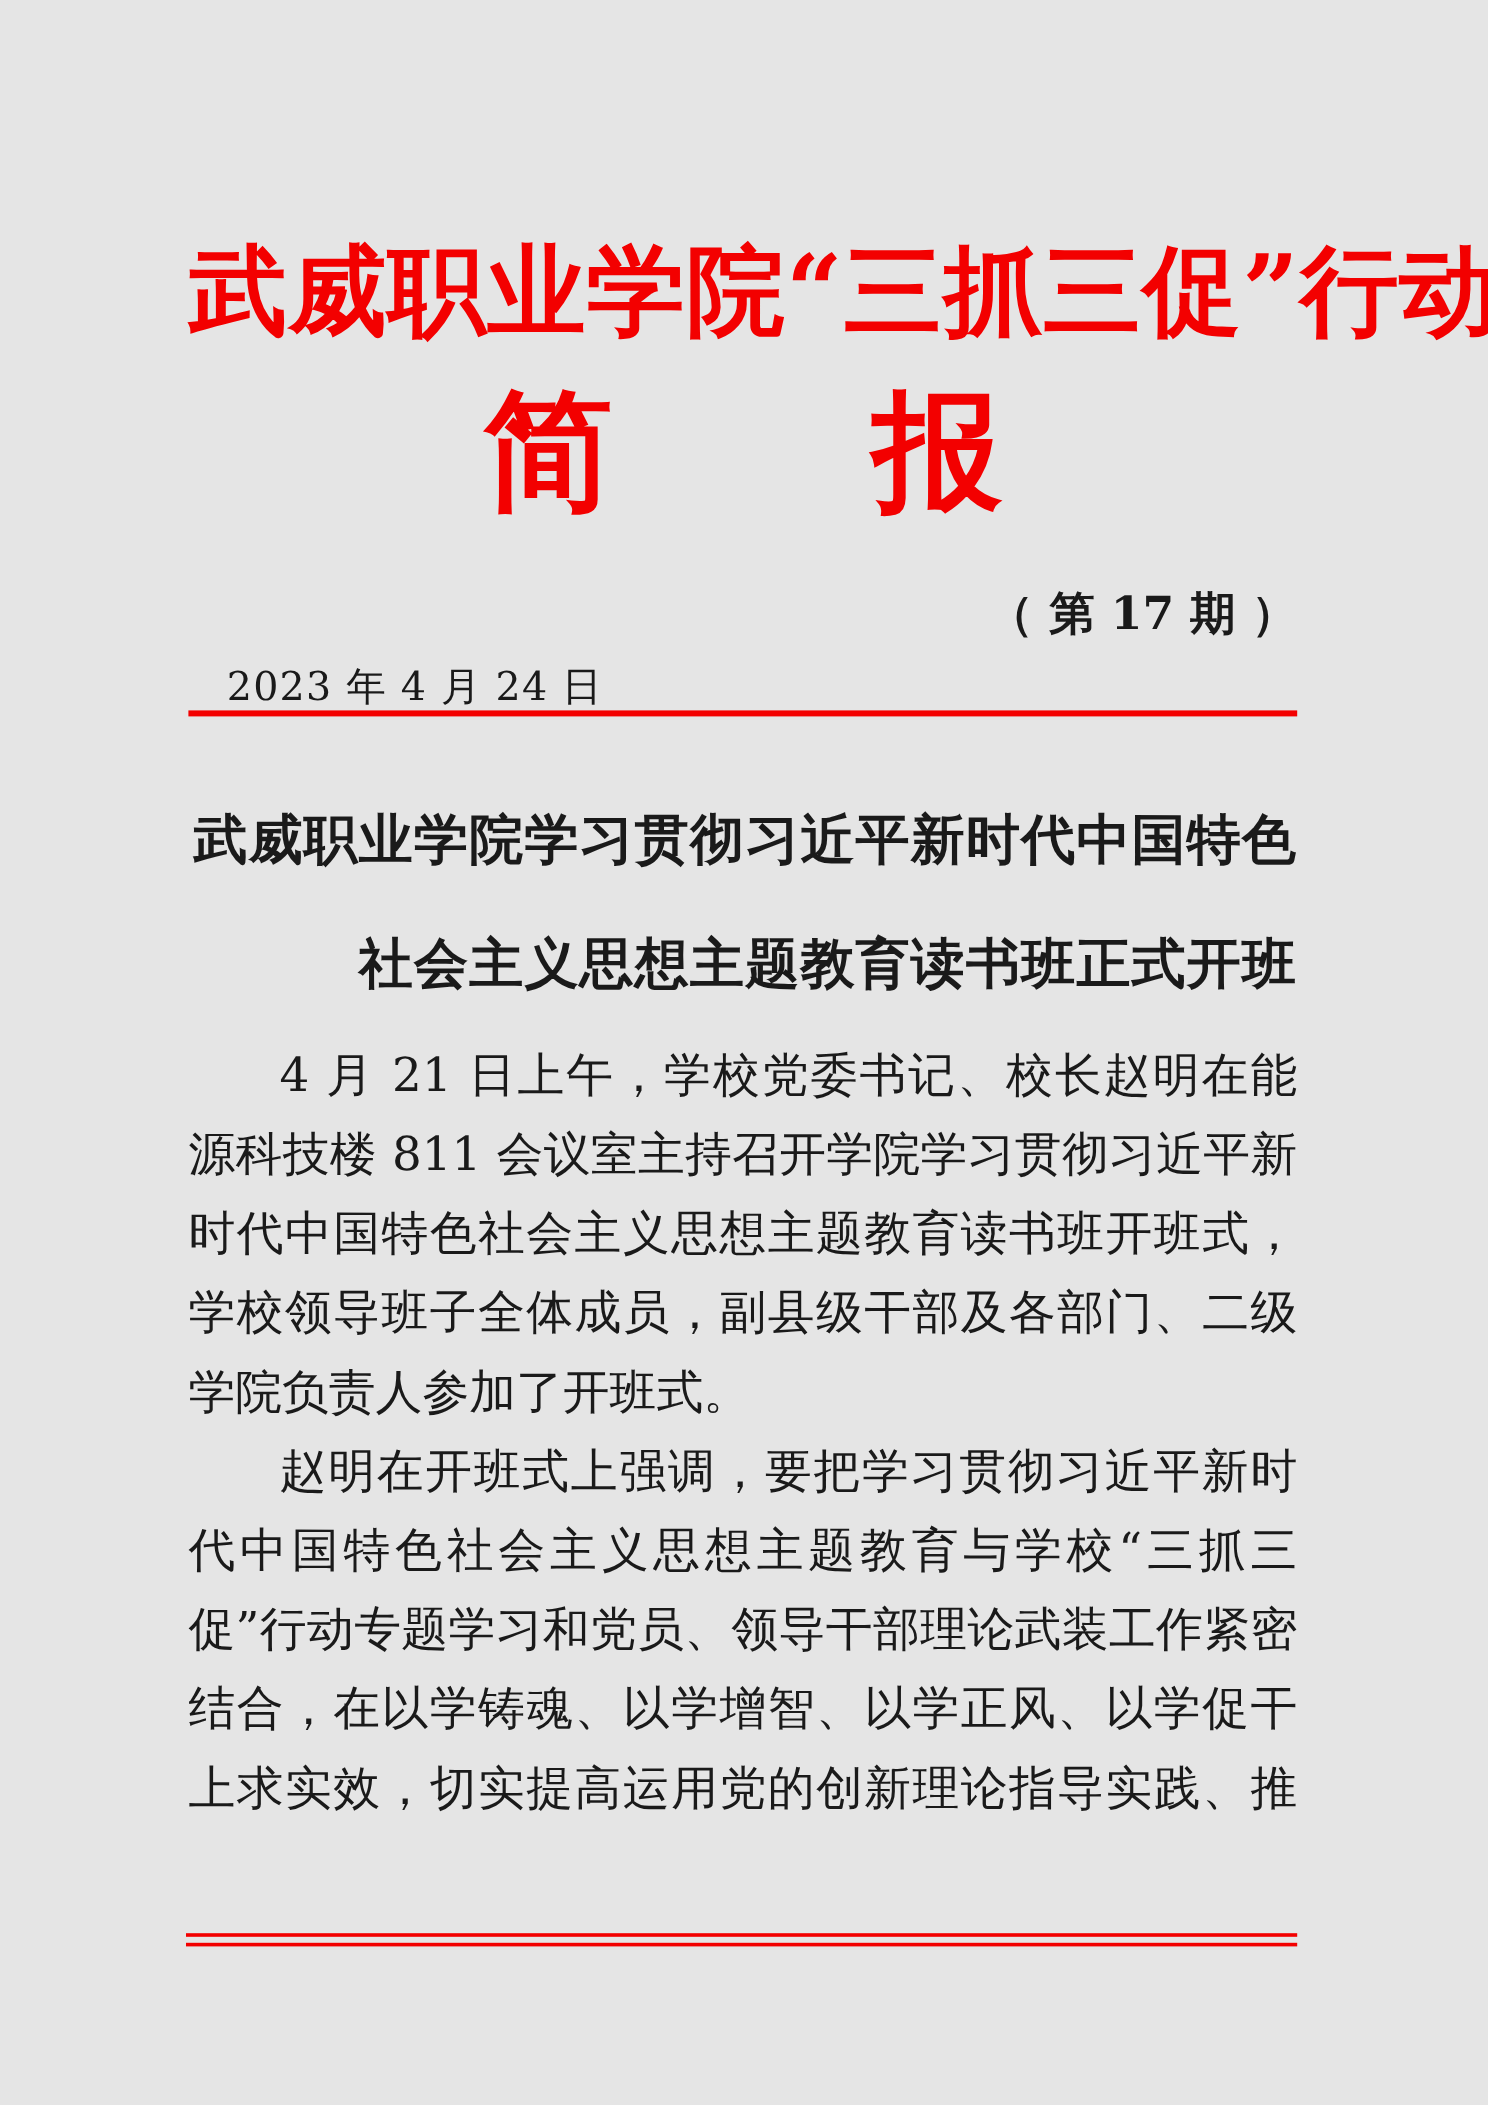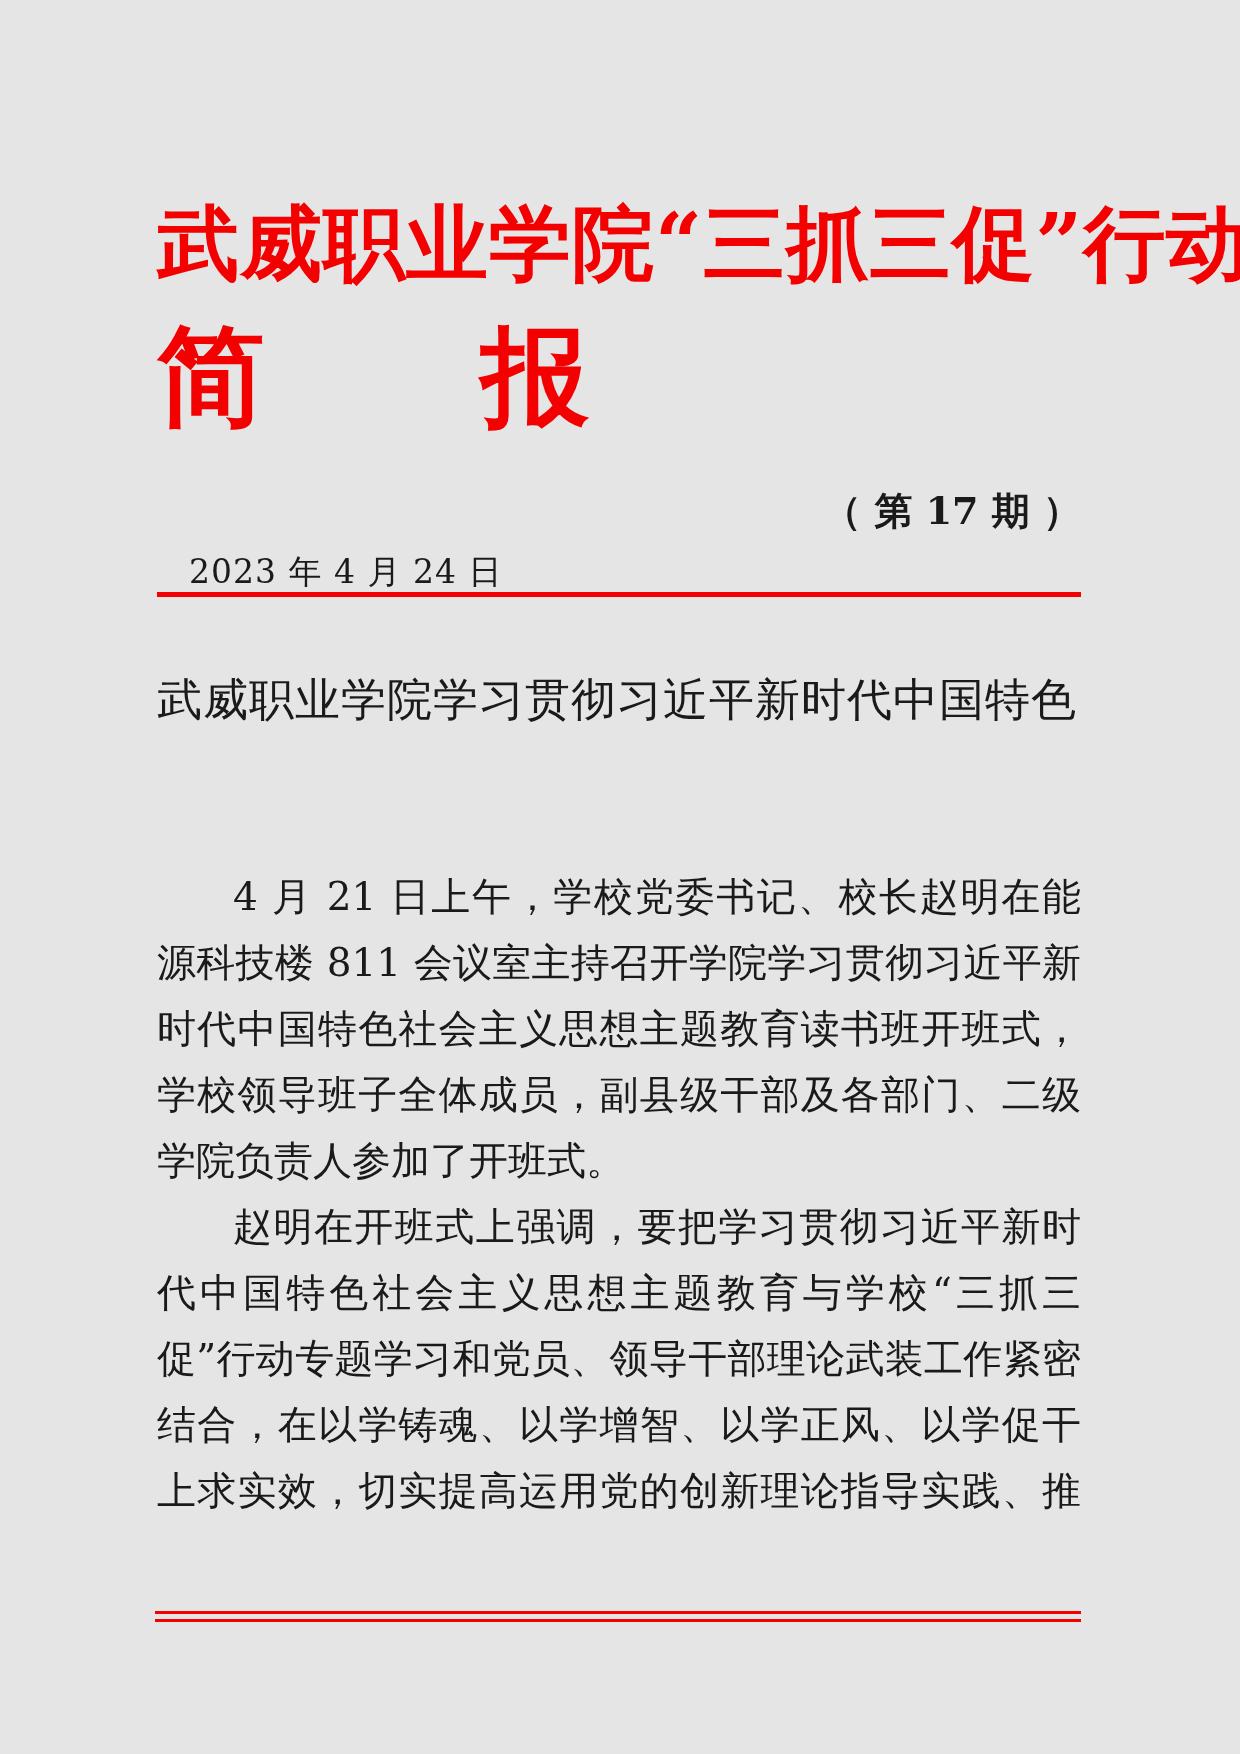--- a/index.html
+++ b/index.html
@@ -24,21 +24,21 @@
     color: var(--red);
     font-size: 82px;
     font-weight: bold;
     line-height: 1.0;
     white-space: nowrap;
     letter-spacing: 1px;
   }
   .masthead-subtitle {
     position: absolute;
     top: 322px; left: 157px; width: 924px;
-    text-align: left;
+    text-align: center;
     color: var(--red);
     font-size: 108px;
     font-weight: bold;
     line-height: 1.0;
     white-space: pre;   
   }
   .issue-line {
     position: absolute;
     top: 490px; left: 157px; width: 924px;
     text-align: right;
@@ -71,23 +71,23 @@
     position: absolute;
     top: 592px; left: 157px; width: 924px;
     height: 5px;
     background: var(--red);
   }
 
   
   .headline {
     position: absolute;
     top: 648px; left: 157px; width: 924px;
-    text-align: left;
+    text-align: right;
     font-size: 45px;
-    font-weight: normal;
+    font-weight: bold;
     line-height: 103px;
     letter-spacing: 1px;
   }
   .body-text {
     position: absolute;
     top: 864px; left: 157px; width: 924px;
     height: 664px;
     overflow: hidden;
     font-size: 39px;
     line-height: 66px;
@@ -124,20 +124,21 @@
     <div class="meta-row">
       <span class="issue-date">2023 年 4 月 24 日</span>
     </div>
 
     <div class="rule-single"></div>
   </header>
 
   <main>
     <h1 class="headline">
       <div>武威职业学院学习贯彻习近平新时代中国特色</div>
+      <div>社会主义思想主题教育读书班正式开班</div>
     </h1>
 
     <div class="body-text">
       <p>4 月 21 日上午，学校党委书记、校长赵明在能源科技楼 811 会议室主持召开学院学习贯彻习近平新时代中国特色社会主义思想主题教育读书班开班式，学校领导班子全体成员，副县级干部及各部门、二级学院负责人参加了开班式。</p>
       <p>赵明在开班式上强调，要把学习贯彻习近平新时代中国特色社会主义思想主题教育与学校“三抓三促”行动专题学习和党员、领导干部理论武装工作紧密结合，在以学铸魂、以学增智、以学正风、以学促干上求实效，切实提高运用党的创新理论指导实践、推动工作的能力。</p>
 
     </div>
   </main>
 
   <footer>

